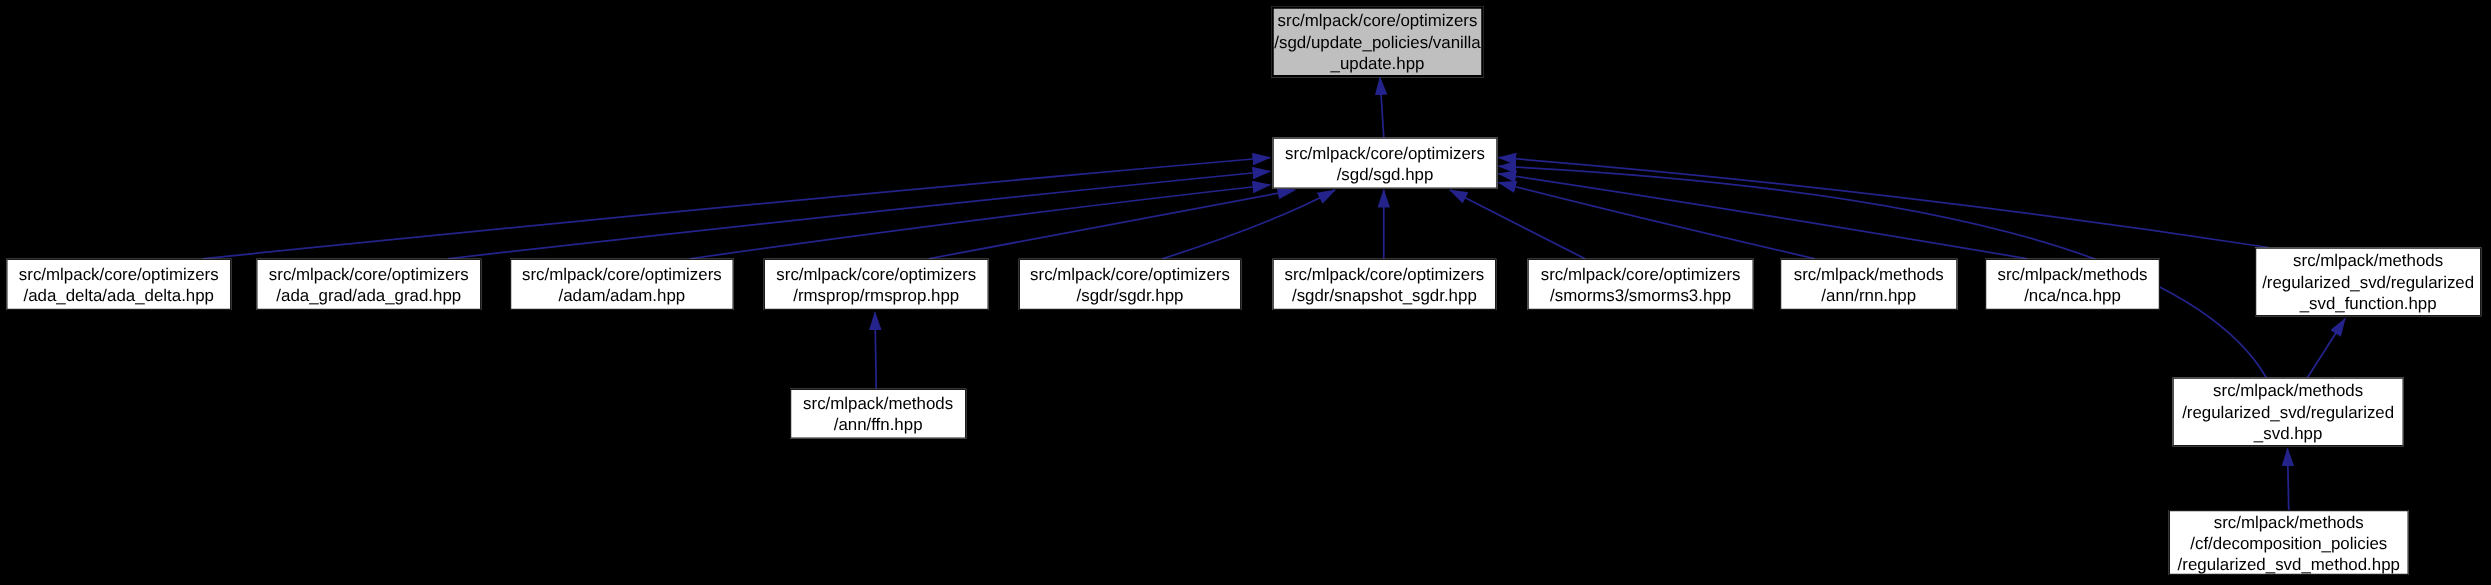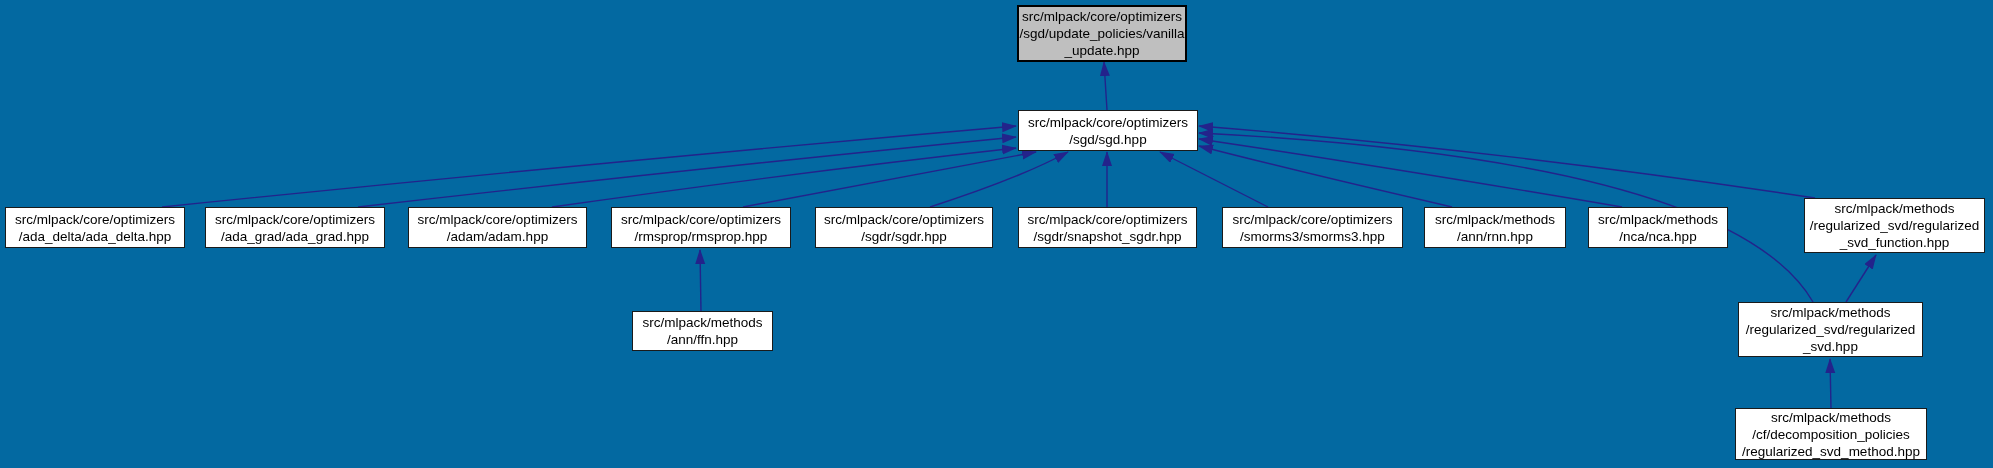--- a/index.html
+++ b/index.html
@@ -1,20 +1,20 @@
 <!DOCTYPE html>
 <html><head>
 <meta charset="utf-8">
 <style>
   html, body { margin: 0; padding: 0; background: #ffffff; }
   .graph-canvas {
     position: relative;
     width: 1993px;
     height: 468px;
-    background: #0369a1;
+    background: #000000;
     font-family: "Liberation Sans", sans-serif;
     overflow: hidden;
   }
   .edge-layer {
     position: absolute;
     left: 0; top: 0;
     width: 1993px; height: 468px;
   }
   .edge {
     fill: none;

